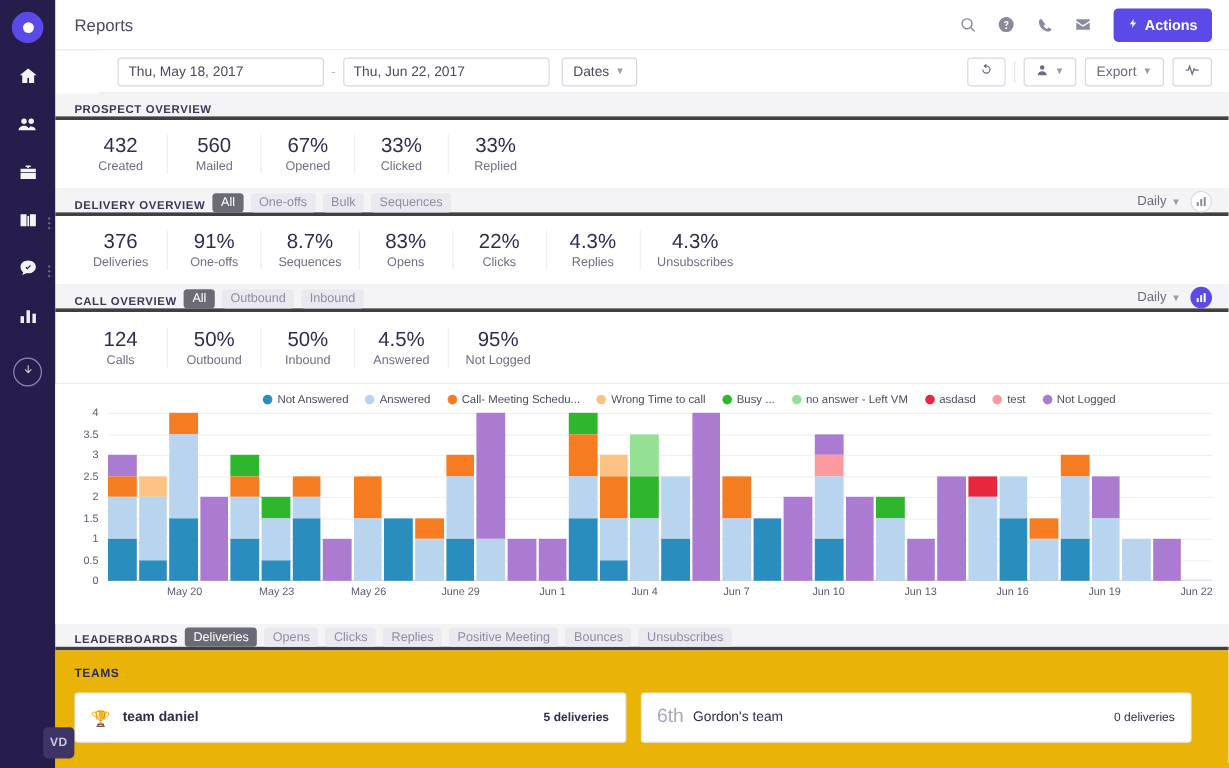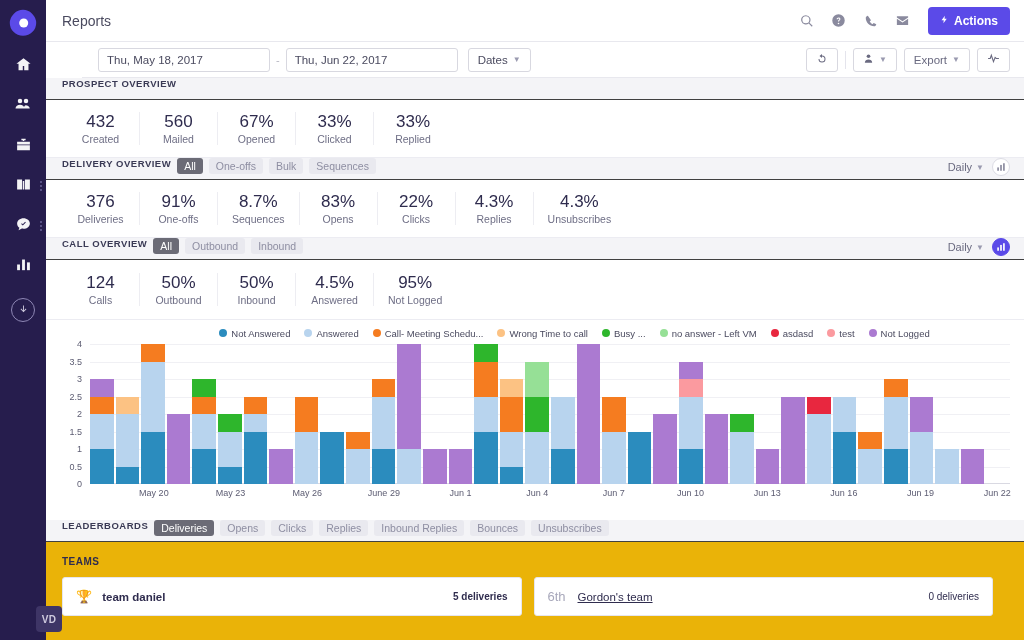--- a/index.html
+++ b/index.html
@@ -116,22 +116,22 @@
     display: flex; align-items: center; justify-content: center; gap: 5px;
   }
   .sq-btn svg { fill: #6a6a80; }
   .divider-v { width: 1px; height: 18px; background: #e4e4ec; }
   .caret { font-size: 8px; color: #9a9ab0; }
 
   
   .sec-head {
     height: 22px; flex: 0 0 22px;
     background: #f4f4f7;
-    border-bottom: 1px solid #404040;
-    display: flex; align-items: flex-start;
+    border-bottom: 3px solid #404040;
+    display: flex; align-items: flex-end;
     padding: 0 14px 0 16px; gap: 6px;
   }
   .sec-title {
     font-size: 9.5px; font-weight: bold; letter-spacing: .5px;
     color: #3a3a55; text-transform: uppercase;
   }
   .pill {
     font-size: 10.5px; color: #8e8ea2;
     background: #e9e9ef; border-radius: 3px;
     padding: 2px 7px; cursor: pointer; line-height: 12px;
@@ -207,23 +207,23 @@
     font-size: 10px; font-weight: bold; letter-spacing: .5px;
     color: #2f2c4e; margin: 14px 0 10px 0;
   }
   .team-grid { display: flex; gap: 12px; }
   .team-card {
     flex: 1; border: 1px solid #e6e6ee; border-radius: 3px;
     background: #fff; padding: 11px 13px;
     display: flex; align-items: center; gap: 10px;
     min-width: 0;
   }
-  .rank { font-size: 13px; color: #a8a8bb; width: 20px; }
+  .rank { font-size: 16px; color: #a8a8bb; width: 20px; }
   .team-name { font-size: 11.5px; color: #2f2c4e; font-weight: bold; }
-  .team-name.reg { font-weight: normal; text-decoration: underline; }
+  .team-name.reg { font-weight: normal; }
   .team-metric { margin-left: auto; font-size: 10px; color: #2f2c4e; font-weight: bold; white-space: nowrap; }
   .team-metric.reg { font-weight: normal; }
   .trophy { font-size: 13px; line-height: 13px; }
 </style>
 </head>
 <body>
 
 <div id="app">
 
   <nav class="sidebar">
@@ -730,21 +730,21 @@
       </div>
     </div>
 
     <div class="sec-head">
       <span class="sec-title">LEADERBOARDS</span>
       <span id="lb-tabs" style="display:flex;gap:6px;">
           <span class="pill active">Deliveries</span>
           <span class="pill">Opens</span>
           <span class="pill">Clicks</span>
           <span class="pill">Replies</span>
-          <span class="pill">Inbound Replies</span>
+          <span class="pill">Positive Meeting</span>
           <span class="pill">Bounces</span>
           <span class="pill">Unsubscribes</span>
         </span>
     </div>
     <div class="lb-body">
       <div class="teams-title">TEAMS</div>
       <div class="team-grid" id="team-grid">
           <div class="team-card">
             <span class="trophy">🏆</span>
             <span class="team-name">team daniel</span>

